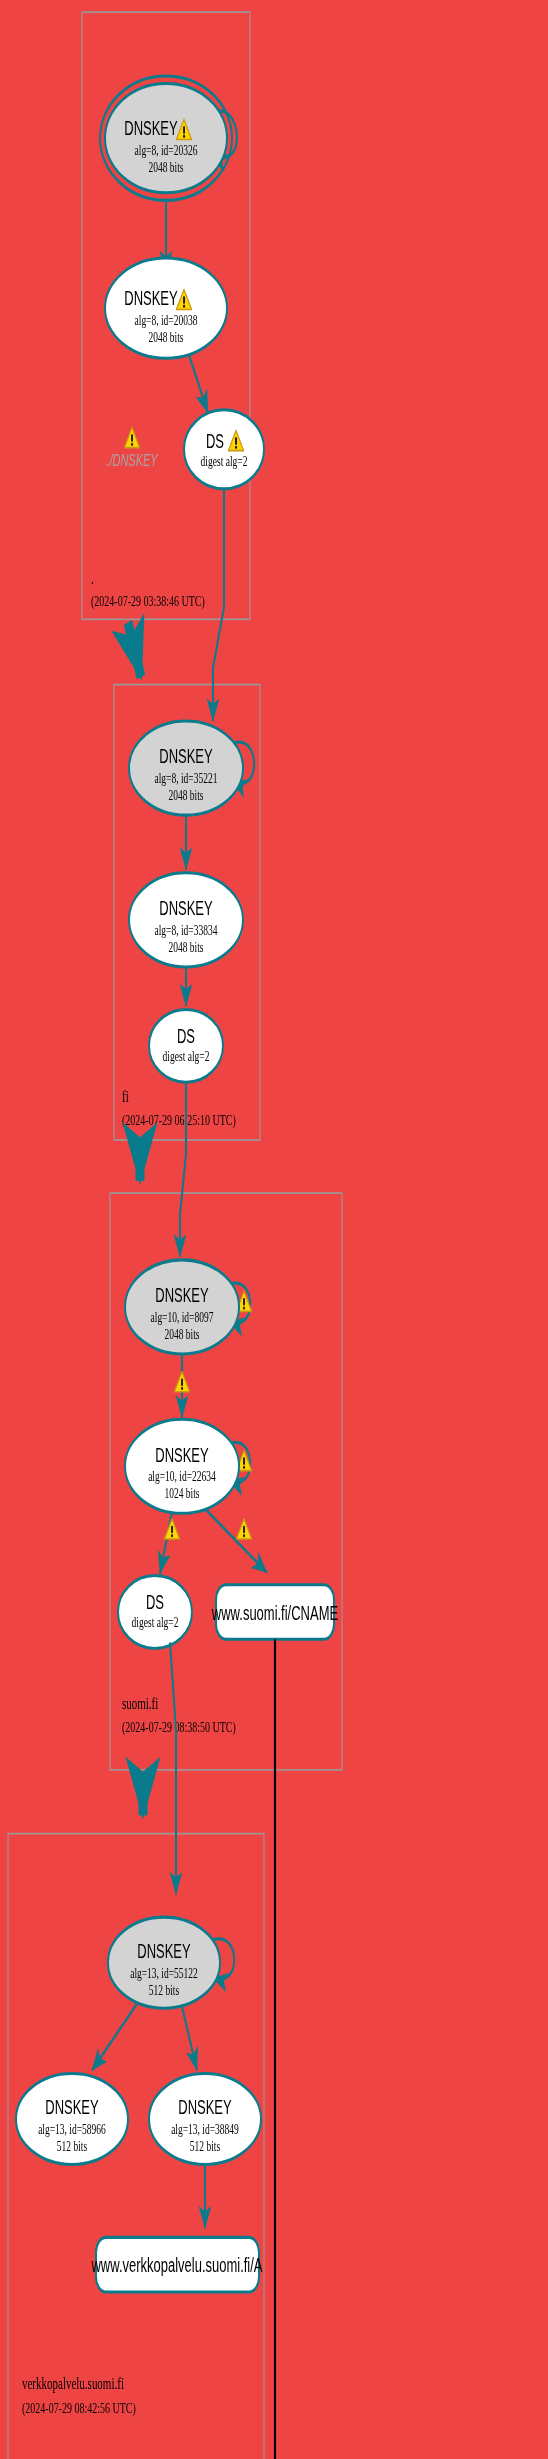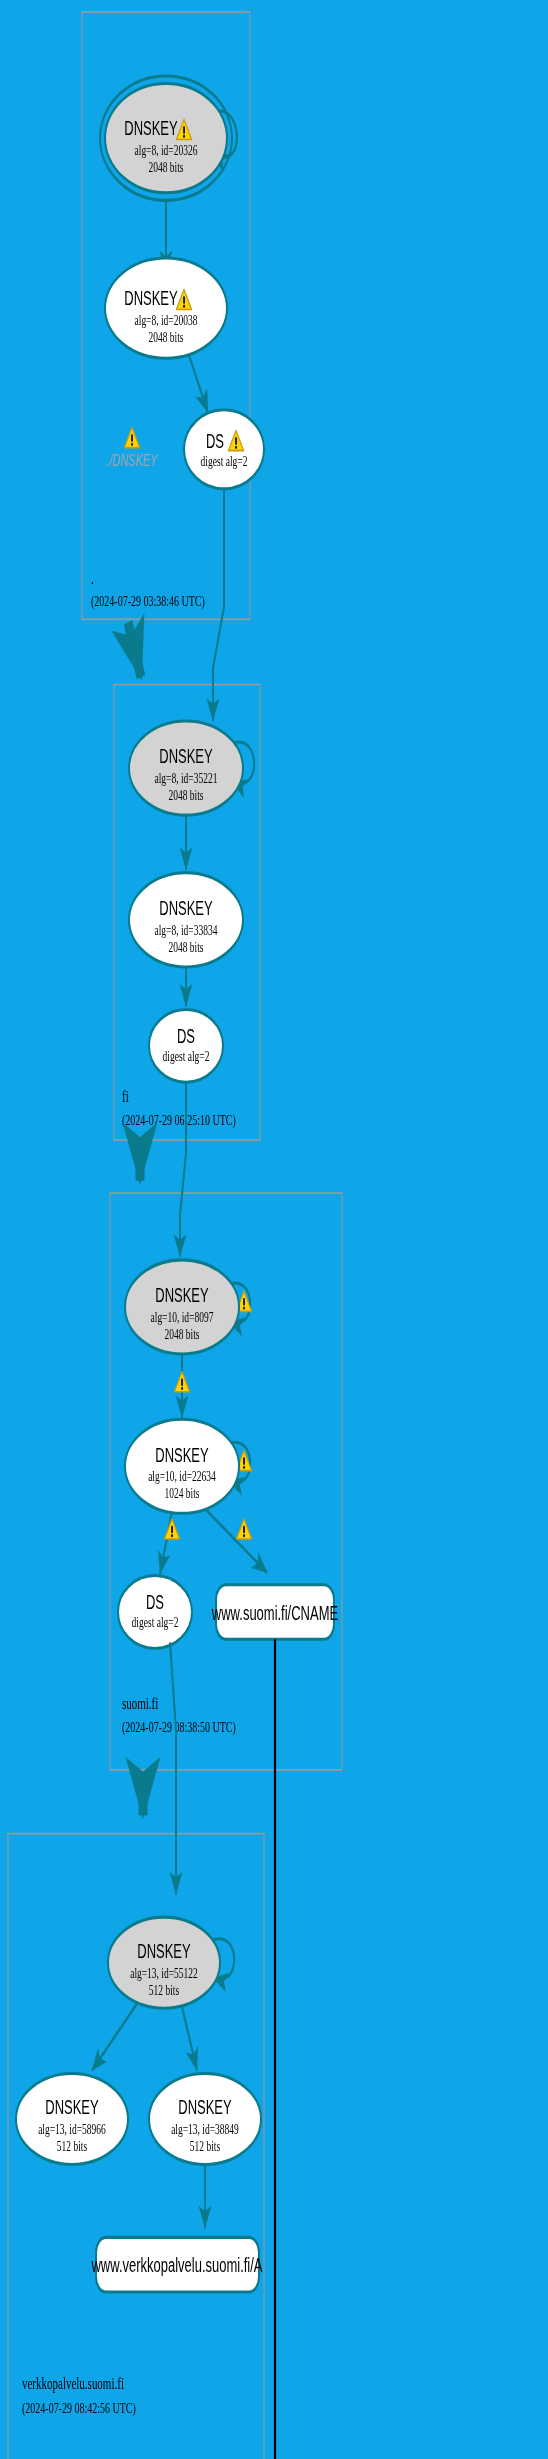--- a/index.html
+++ b/index.html
@@ -5,21 +5,21 @@
   html,body{margin:0;padding:0;background:#ffffff;}
   body{
     font-family:"Liberation Sans", sans-serif;
     -webkit-font-smoothing:antialiased;
   }
   #stage{
     position:relative;
     width:548px;
     height:2459px;
     overflow:hidden;
-    background:#0ea5e9;
+    background:#ef4444;
   }
   #stage svg{position:absolute;left:0;top:0;}
 
   
   .t-rr{ font-family:"Liberation Sans", sans-serif; font-size:13px; fill:#000; }
   .t-sub{ font-family:"Liberation Serif", serif; font-size:9.5px; fill:#000; }
   .t-zone{ font-family:"Liberation Serif", serif; font-size:11px; fill:#000; }
   .t-zts{ font-family:"Liberation Serif", serif; font-size:10px; fill:#000; }
   .t-ghost{ font-family:"Liberation Sans", sans-serif; font-style:italic; font-size:11px; fill:#a6a6a6; }
   .t-rec{ font-family:"Liberation Sans", sans-serif; font-size:13px; fill:#000; }

